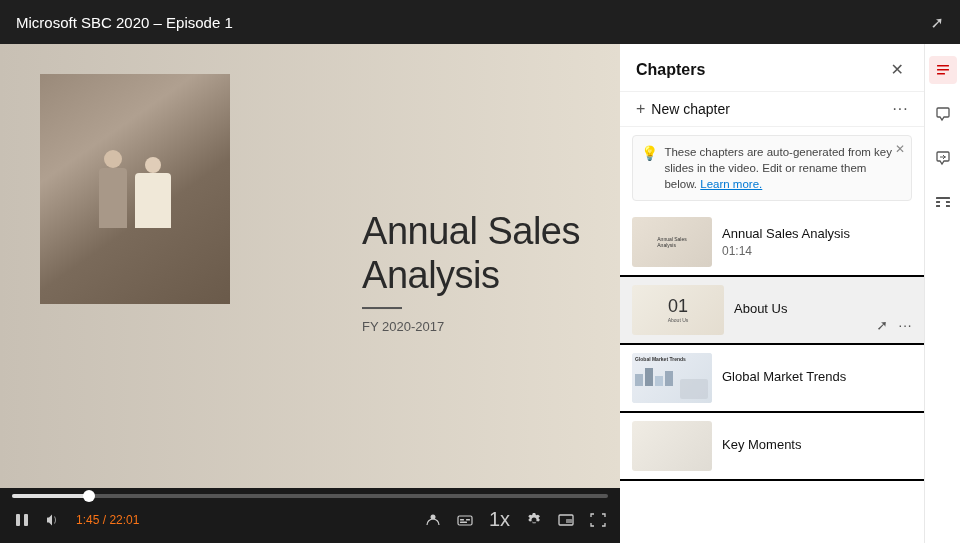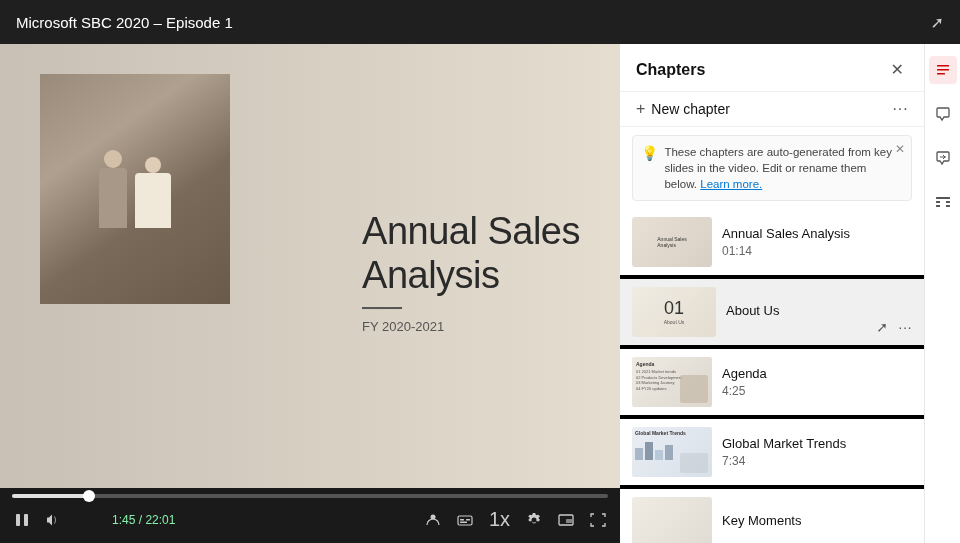--- a/index.html
+++ b/index.html
@@ -211,23 +211,22 @@
       color: #ccc;
       font-size: 20px;
       cursor: pointer;
       display: flex;
       align-items: center;
       background: none;
       border: none;
       padding: 2px;
     }
     .time-display {
-      color: #86efac;
+      color: #f97316;
       font-size: 12px;
-      margin-left: 36px;
     }
 
     
     .right-panel {
       width: 340px;
       background: #fff;
       display: flex;
       flex-direction: row;
       flex-shrink: 0;
     }
@@ -327,21 +326,21 @@
     .chapters-list {
       flex: 1;
       overflow-y: auto;
     }
     .chapter-item {
       display: flex;
       align-items: center;
       padding: 8px 12px;
       gap: 10px;
       cursor: pointer;
-      border-bottom: 4px solid #000000;
+      border-bottom: 2px solid #000000;
       position: relative;
     }
     .chapter-item.active {
       background: #f0f0f0;
     }
     .chapter-thumb {
       width: 80px;
       height: 50px;
       border-radius: 3px;
       overflow: hidden;
@@ -387,21 +386,21 @@
       display: flex;
       align-items: center;
       justify-content: center;
       font-size: 8px;
       color: #555;
       text-align: center;
       padding: 4px;
       position: relative;
     }
     .thumb-aboutus {
-      width: 84px;
+      width: 92px;
       height: 50px;
       background: linear-gradient(135deg, #f0ebe0 0%, #e0d8cc 100%);
       display: flex;
       align-items: flex-end;
       justify-content: center;
       position: relative;
     }
     .thumb-agenda {
       width: 80px;
       height: 50px;
@@ -496,21 +495,21 @@
             </div>
           </div>
         </div>
 
         <div class="slide-text">
           <div class="slide-main-title">
             <span>Annual Sales</span><br>
             <span>Analysis</span>
           </div>
           <div class="slide-divider"></div>
-          <div class="slide-subtitle">FY 2020-2021</div>
+          <div class="slide-subtitle">FY 2020-2017</div>
         </div>
       </div>
     </div>
 
     <div class="video-controls">
 
       <div class="progress-bar-container">
         <div class="progress-bar-fill">
           <div class="progress-thumb"></div>
         </div>
@@ -622,55 +621,36 @@
           </div>
           <div class="chapter-info">
             <div class="chapter-name">About Us</div>
           </div>
           <div class="chapter-actions">
             <button class="chapter-action-btn" title="Share">➚</button>
             <button class="chapter-action-btn" title="More">···</button>
           </div>
         </div>
 
-        <div class="chapter-item">
-          <div class="chapter-thumb thumb-agenda">
-            <div style="width:100%;height:100%;padding:4px;background:linear-gradient(135deg,#eeeae2,#ddd8ce);position:relative;">
-              <div style="font-size:5px;color:#333;font-weight:600;margin-bottom:2px;">Agenda</div>
-              <div style="font-size:4px;color:#555;line-height:1.4;">
-                01 2021 Market trends<br>
-                02 Products Development<br>
-                03 Marketing Journey<br>
-                04 FY20 updates
-              </div>
-              <div style="position:absolute;right:4px;bottom:4px;width:28px;height:28px;background:#c4b8a8;border-radius:2px;opacity:0.7;"></div>
-            </div>
-          </div>
-          <div class="chapter-info">
-            <div class="chapter-name">Agenda</div>
-            <div class="chapter-time">4:25</div>
-          </div>
-        </div>
 
         <div class="chapter-item">
           <div class="chapter-thumb thumb-global">
             <div style="width:100%;height:100%;padding:3px;background:linear-gradient(135deg,#eaeef4,#d8e0e8);position:relative;">
               <div style="font-size:5px;color:#333;font-weight:600;margin-bottom:2px;">Global Market Trends</div>
               <div style="display:flex;gap:2px;align-items:flex-end;height:22px;">
                 <div style="width:8px;height:12px;background:#a8b8c8;"></div>
                 <div style="width:8px;height:18px;background:#8898a8;"></div>
                 <div style="width:8px;height:10px;background:#b8c8d8;"></div>
                 <div style="width:8px;height:15px;background:#9aaabb;"></div>
               </div>
               <div style="position:absolute;right:4px;bottom:4px;width:28px;height:20px;background:#c4ccd4;border-radius:2px;opacity:0.6;"></div>
             </div>
           </div>
           <div class="chapter-info">
             <div class="chapter-name">Global Market Trends</div>
-            <div class="chapter-time">7:34</div>
           </div>
         </div>
 
         <div class="chapter-item">
           <div class="chapter-thumb thumb-key">
             <div style="width:100%;height:100%;background:linear-gradient(135deg,#f0ece4,#e0dcd4);"></div>
           </div>
           <div class="chapter-info">
             <div class="chapter-name">Key Moments</div>
             <div class="chapter-time"></div>

